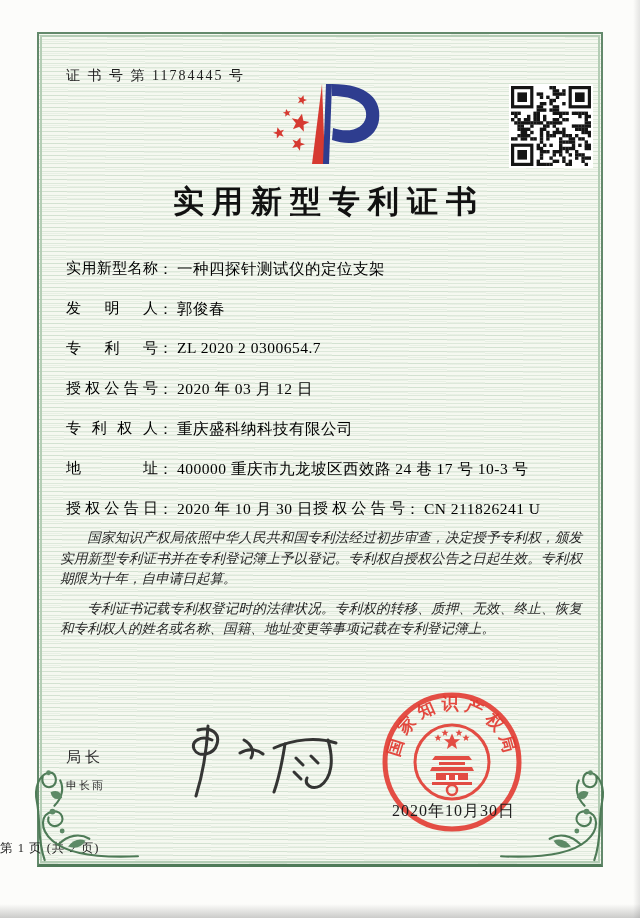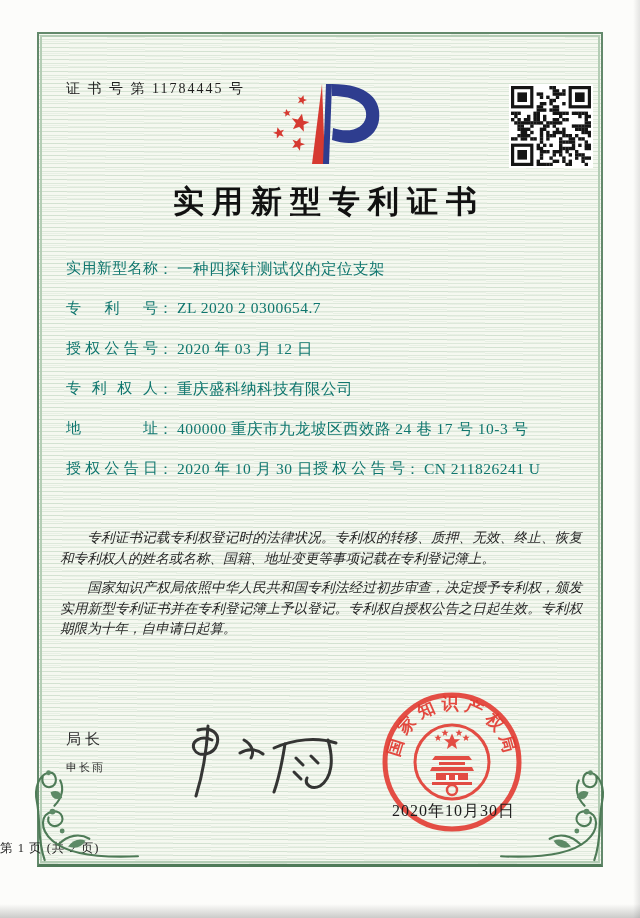--- a/index.html
+++ b/index.html
@@ -12,41 +12,41 @@
 
   
   .frame{position:absolute;left:37px;top:32px;width:562px;height:830px;
     border:2px solid #63896b;border-bottom:3px solid #4f7a58;
     background-color:#f5f8f0;
     background-image:
       repeating-linear-gradient(0deg, rgba(122,168,128,0.20) 0px, rgba(122,168,128,0.20) 1px, transparent 1px, transparent 4px),
       repeating-linear-gradient(1.5deg, rgba(122,168,128,0.10) 0px, rgba(122,168,128,0.10) 1px, transparent 1px, transparent 6px);}
   .frame::before{content:"";position:absolute;inset:1px;border:2px solid #b4cdb5;pointer-events:none;}
 
-  .cert-no{position:absolute;left:66px;top:80px;font-size:14px;letter-spacing:2px;color:#1e1e1e;}
+  .cert-no{position:absolute;left:66px;top:67px;font-size:14px;letter-spacing:2px;color:#1e1e1e;}
 
   .logo{position:absolute;left:256px;top:80px;width:138px;height:88px;}
   .qr{position:absolute;left:509px;top:84px;width:80px;height:80px;background:#fff;padding:2px;}
   .qr svg{display:block;width:80px;height:80px;fill:#151515;}
 
   .title{position:absolute;left:37px;top:181px;width:584px;text-align:center;
     font-size:31px;font-weight:bold;letter-spacing:8px;color:#111;}
 
   .fields{position:absolute;left:66px;top:259px;width:500px;}
-  .row{white-space:nowrap;height:20px;margin-bottom:20px;font-size:15px;color:#0f766e;}
+  .row{white-space:nowrap;height:20px;margin-bottom:20px;font-size:15px;color:#000000;}
   .lbl{display:inline-block;width:92px;text-align:justify;text-align-last:justify;vertical-align:top;}
   .colon{display:inline-block;margin-right:4px;}
   .val{font-size:15.5px;letter-spacing:0.5px;}
   .pair2{}
 
   .body-text{position:absolute;left:60px;top:528px;width:522px;color:#262626;}
   .body-text p{margin:0 0 9px 0;font-size:13.6px;line-height:20.5px;text-indent:2em;
     text-align:justify;font-style:italic;}
 
-  .director{position:absolute;left:66px;top:730px;font-family:Liberation Sans, sans-serif;color:#2c2c2c;}
+  .director{position:absolute;left:66px;top:748px;font-family:Liberation Sans, sans-serif;color:#2c2c2c;}
   .director .t{font-size:15px;letter-spacing:4px;}
   .director .n{font-size:11px;letter-spacing:2px;margin-top:11px;}
 
   .signature{position:absolute;left:168px;top:720px;width:180px;height:82px;}
   .seal{position:absolute;left:379px;top:689px;width:146px;height:146px;}
   .seal-date{position:absolute;left:392px;top:801px;font-size:16px;letter-spacing:1px;color:#1d1d1d;font-weight:500;}
 
   .page-no{position:absolute;left:0;right:58px;top:840px;text-align:left;font-size:12.5px;letter-spacing:1px;color:#222;}
   .back-note{position:absolute;left:0;right:55px;top:879px;text-align:center;font-size:13px;
     letter-spacing:3px;color:#262626;font-style:italic;}
@@ -300,39 +300,42 @@
       </svg>
   </div>
 
   <div class="title">实用新型专利证书</div>
 
   <div class="fields">
     <div class="row">
       <span class="lbl">实用新型名称</span><span class="colon">：</span><span class="val">一种四探针测试仪的定位支架</span>
     </div>
     <div class="row">
+      <span class="lbl">发明人</span><span class="colon">：</span><span class="val">郭俊春</span>
+    </div>
+    <div class="row">
       <span class="lbl">专利号</span><span class="colon">：</span><span class="val">ZL 2020 2 0300654.7</span>
     </div>
     <div class="row">
       <span class="lbl">授权公告号</span><span class="colon">：</span><span class="val">2020 年 03 月 12 日</span>
     </div>
     <div class="row">
       <span class="lbl">专利权人</span><span class="colon">：</span><span class="val">重庆盛科纳科技有限公司</span>
     </div>
     <div class="row">
       <span class="lbl">地址</span><span class="colon">：</span><span class="val">400000  重庆市九龙坡区西效路 24 巷 17 号 10-3 号</span>
     </div>
     <div class="row">
       <span class="lbl">授权公告日</span><span class="colon">：</span><span class="val">2020 年 10 月 30 日</span><span class="pair2"><span class="lbl">授权公告号</span><span class="colon">：</span><span class="val">CN 211826241 U</span></span>
     </div>
   </div>
 
   <div class="body-text">
+    <p>国家知识产权局依照中华人民共和国专利法经过初步审查，决定授予专利权，颁发实用新型专利证书并在专利登记簿上予以登记。专利权自授权公告之日起生效。专利权期限为十年，自申请日起算。</p>
     <p>专利证书记载专利权登记时的法律状况。专利权的转移、质押、无效、终止、恢复和专利权人的姓名或名称、国籍、地址变更等事项记载在专利登记簿上。</p>
-    <p>国家知识产权局依照中华人民共和国专利法经过初步审查，决定授予专利权，颁发实用新型专利证书并在专利登记簿上予以登记。专利权自授权公告之日起生效。专利权期限为十年，自申请日起算。</p>
   </div>
 
   <div class="director">
     <div class="t">局长</div>
     <div class="n">申长雨</div>
   </div>
 
   <svg class="signature" viewBox="0 0 180 82" aria-hidden="true">
     <g fill="none" stroke="#1b1b1b" stroke-width="3" stroke-linecap="round" stroke-linejoin="round" opacity="0.88">
       <path d="M30,10 C44,6 52,14 49,24 C46,35 30,38 26,29 C23,21 33,15 44,20"></path>

